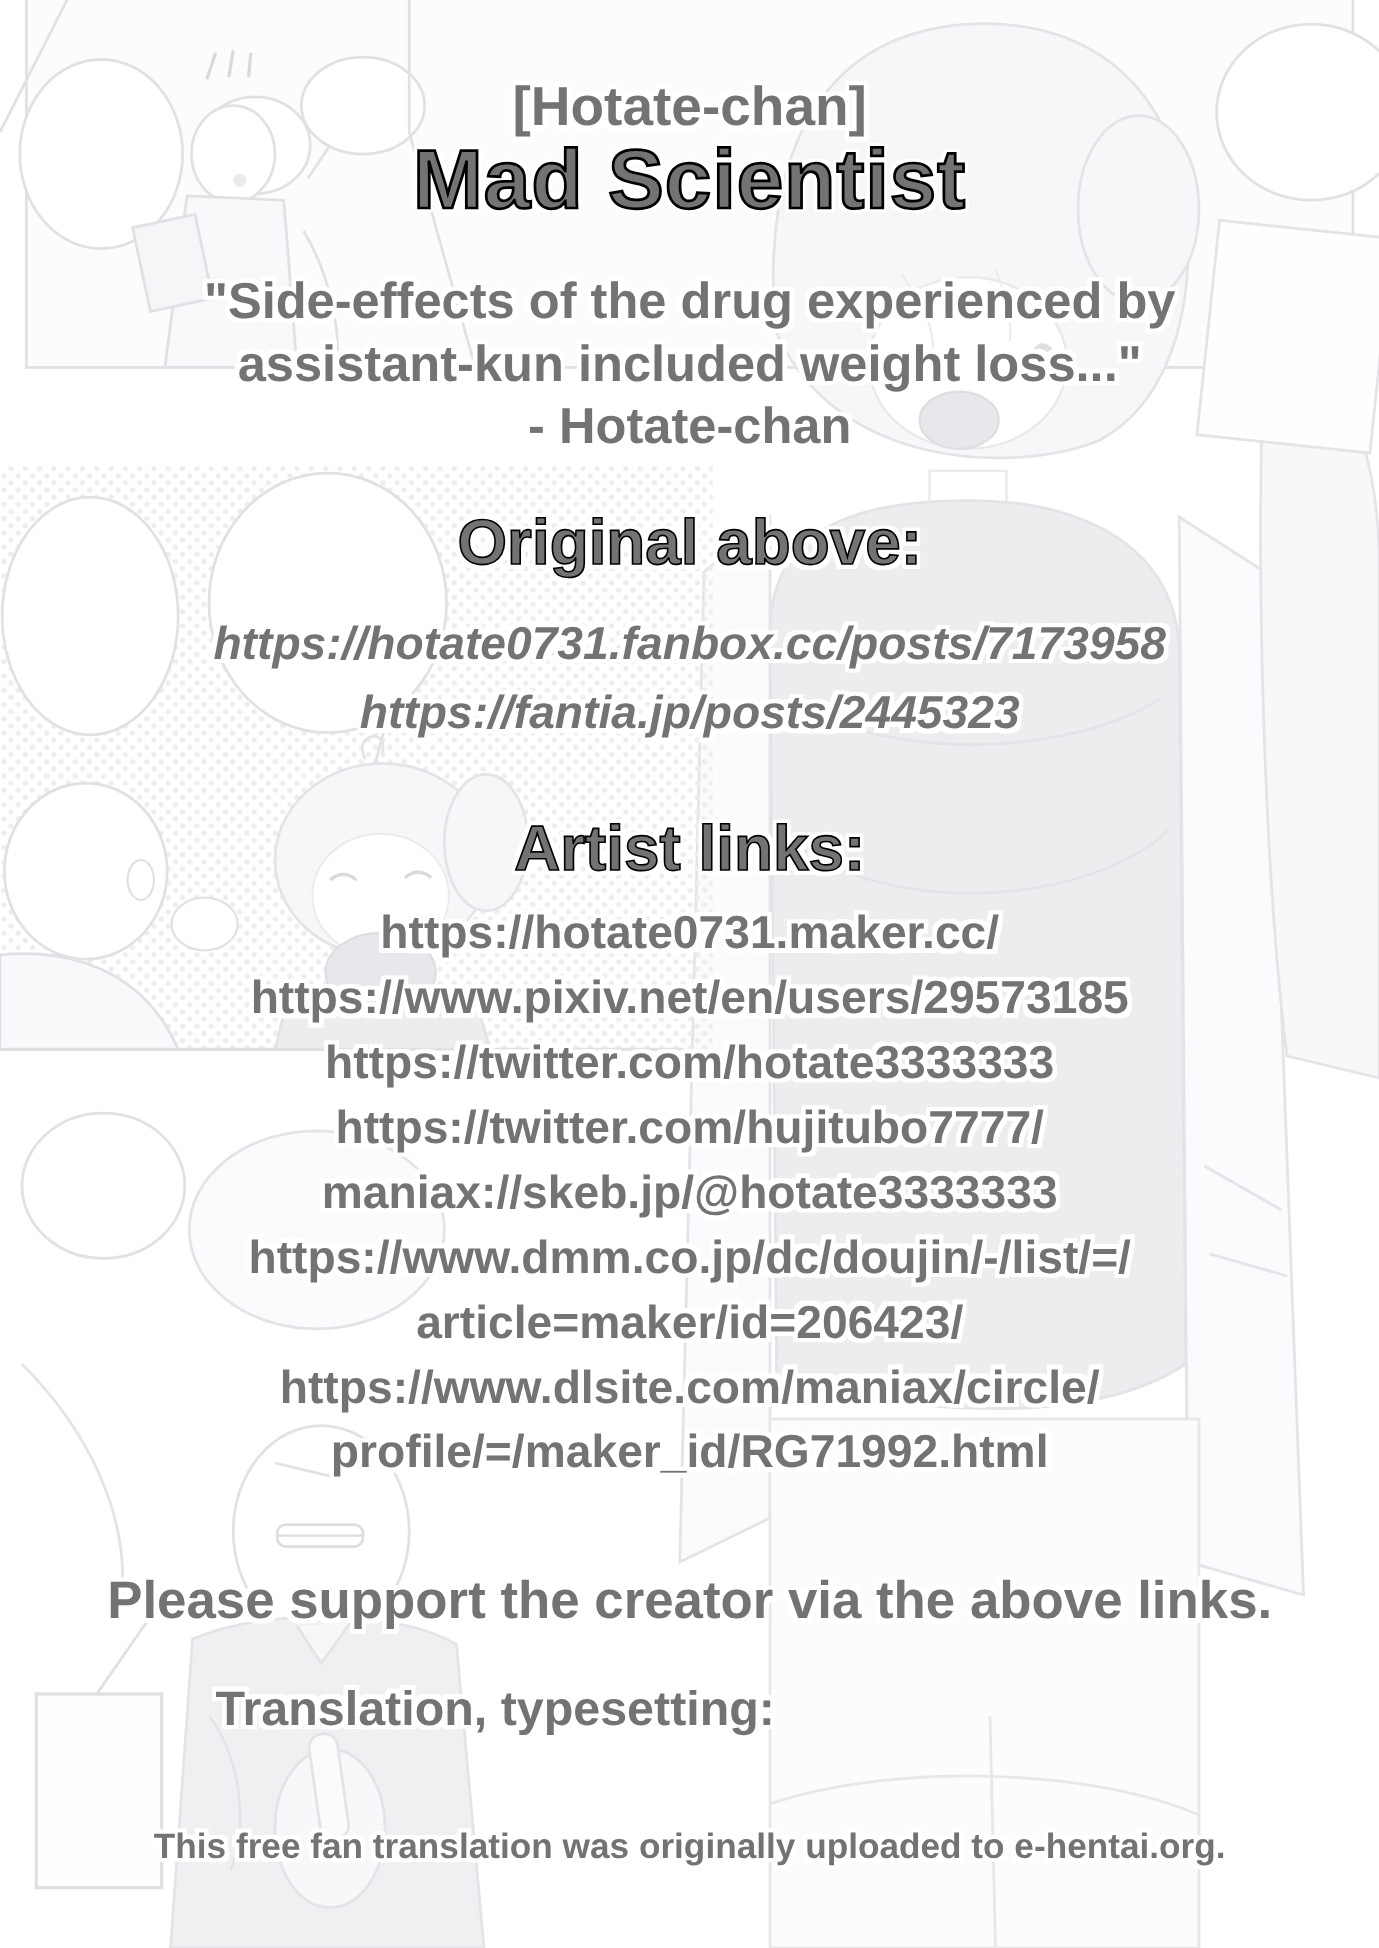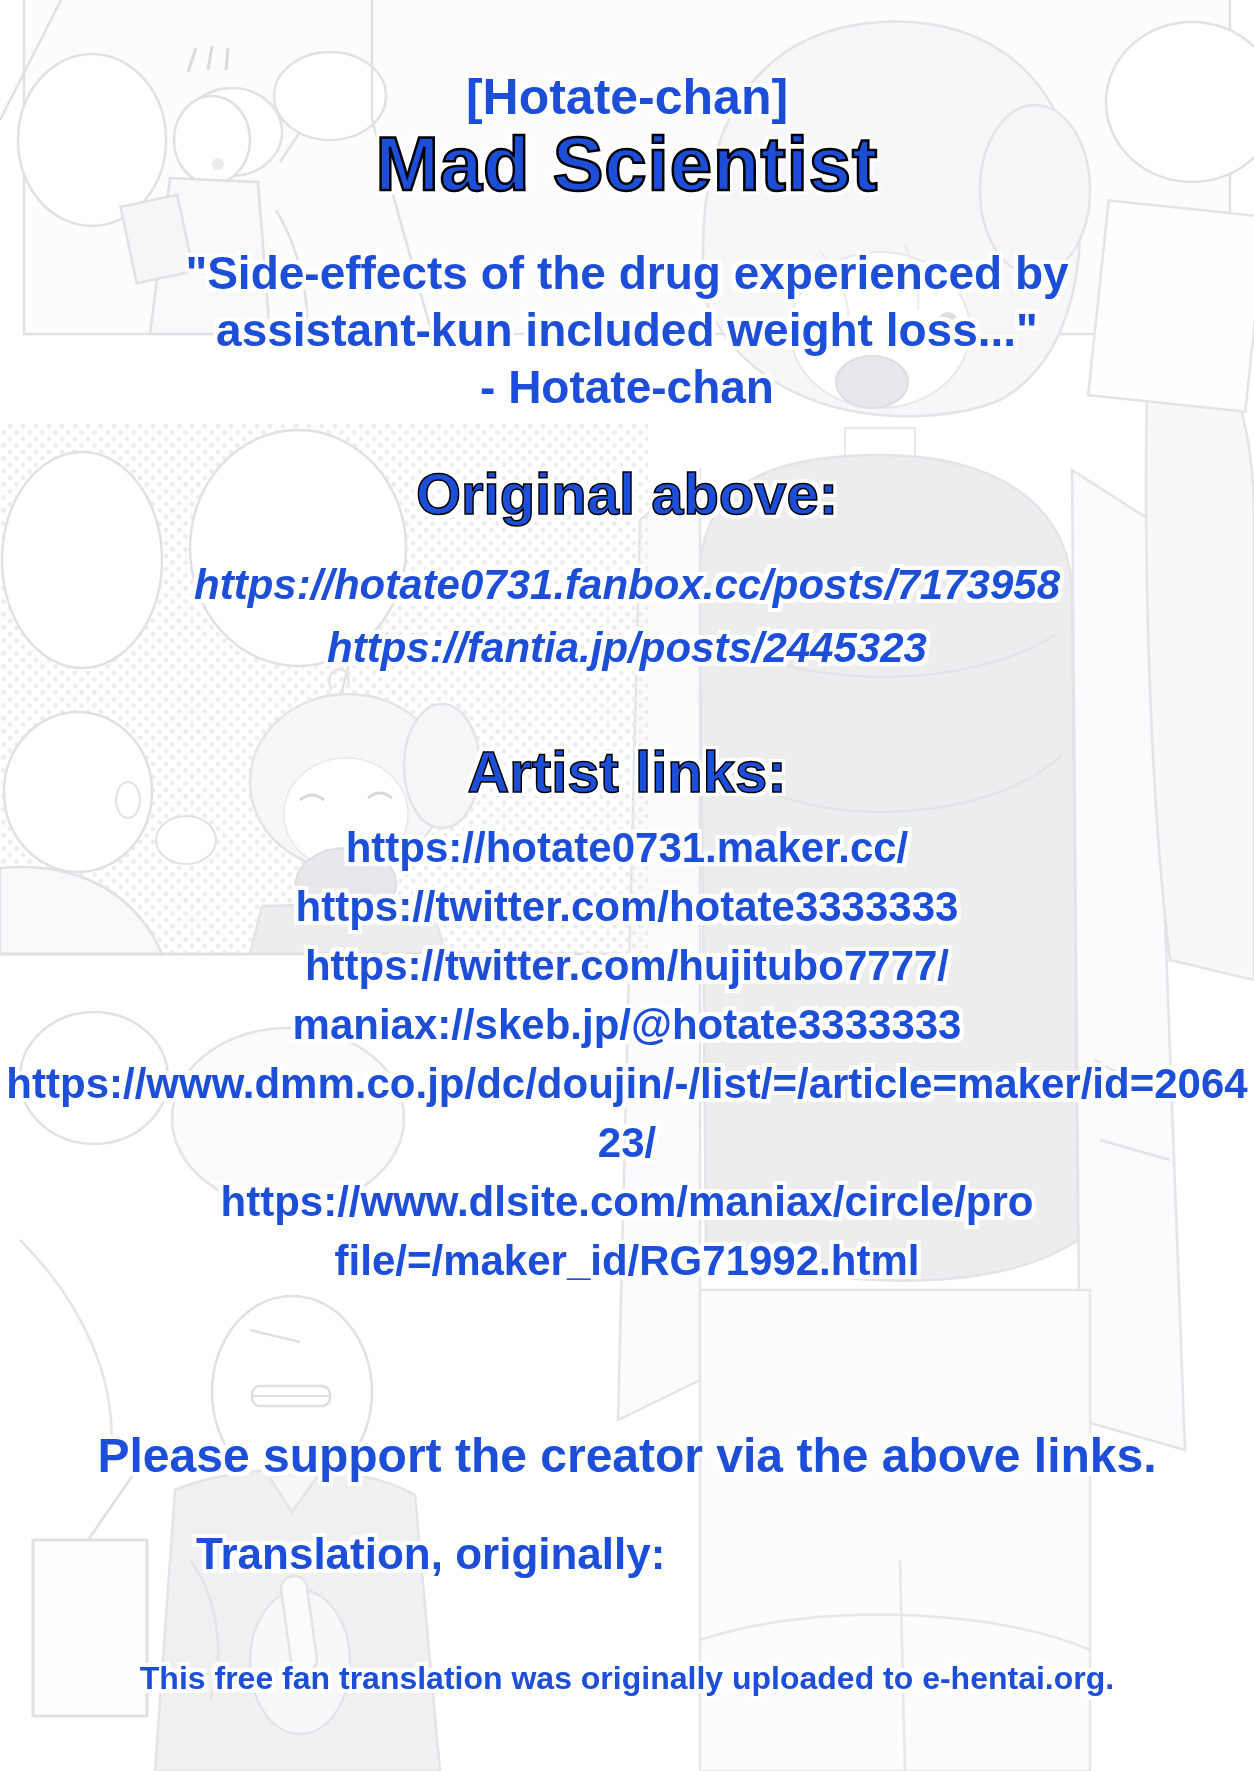--- a/index.html
+++ b/index.html
@@ -1,20 +1,20 @@
 <!DOCTYPE html>
 <html><head>
 <meta charset="utf-8">
 <style>
   html,body { margin:0; padding:0; background:#ffffff; }
   .page {
     position:relative; width:1254px; height:1771px;
     background:#ffffff; overflow:hidden;
     font-family:"Liberation Sans", sans-serif;
-    color:#1d4ed8;
+    color:#737373;
   }
   .bg { position:absolute; left:0; top:0; width:1254px; height:1771px; z-index:0; }
   .txt { position:absolute; left:0; width:100%; text-align:center; z-index:2; font-weight:700; }
   
   .ol {
     text-shadow:
       -4px -4px 0 #fff, 0 -4px 0 #fff, 4px -4px 0 #fff,
       -4px 0 0 #fff, 4px 0 0 #fff,
       -4px 4px 0 #fff, 0 4px 0 #fff, 4px 4px 0 #fff,
       -3px -3px 0 #fff, 3px -3px 0 #fff, -3px 3px 0 #fff, 3px 3px 0 #fff,
@@ -133,26 +133,27 @@
 
   <div class="txt ol section-head orig-head">Original above:</div>
   <div class="txt ol orig-links">
     <div>https://hotate0731.fanbox.cc/posts/7173958</div>
     <div>https://fantia.jp/posts/2445323</div>
   </div>
 
   <div class="txt ol section-head artist-head">Artist links:</div>
   <div class="txt ol artist-links">
     <div>https://hotate0731.maker.cc/</div>
+    <div>https://www.pixiv.net/en/users/29573185</div>
     <div>https://twitter.com/hotate3333333</div>
     <div>https://twitter.com/hujitubo7777/</div>
     <div>maniax://skeb.jp/@hotate3333333</div>
     <div>https://www.dmm.co.jp/dc/doujin/-/list/=/article=maker/id=206423/</div>
     <div>https://www.dlsite.com/maniax/circle/profile/=/maker_id/RG71992.html</div>
   </div>
 
   <div class="txt ol support">Please support the creator via the above links.</div>
 
-  <div class="ol credits-label">Translation, originally:</div>
+  <div class="ol credits-label">Translation, typesetting:</div>
 
   <div class="txt ol footer-note">This free fan translation was originally uploaded to e-hentai.org.</div>
 
 </div>
 
 </body></html>

